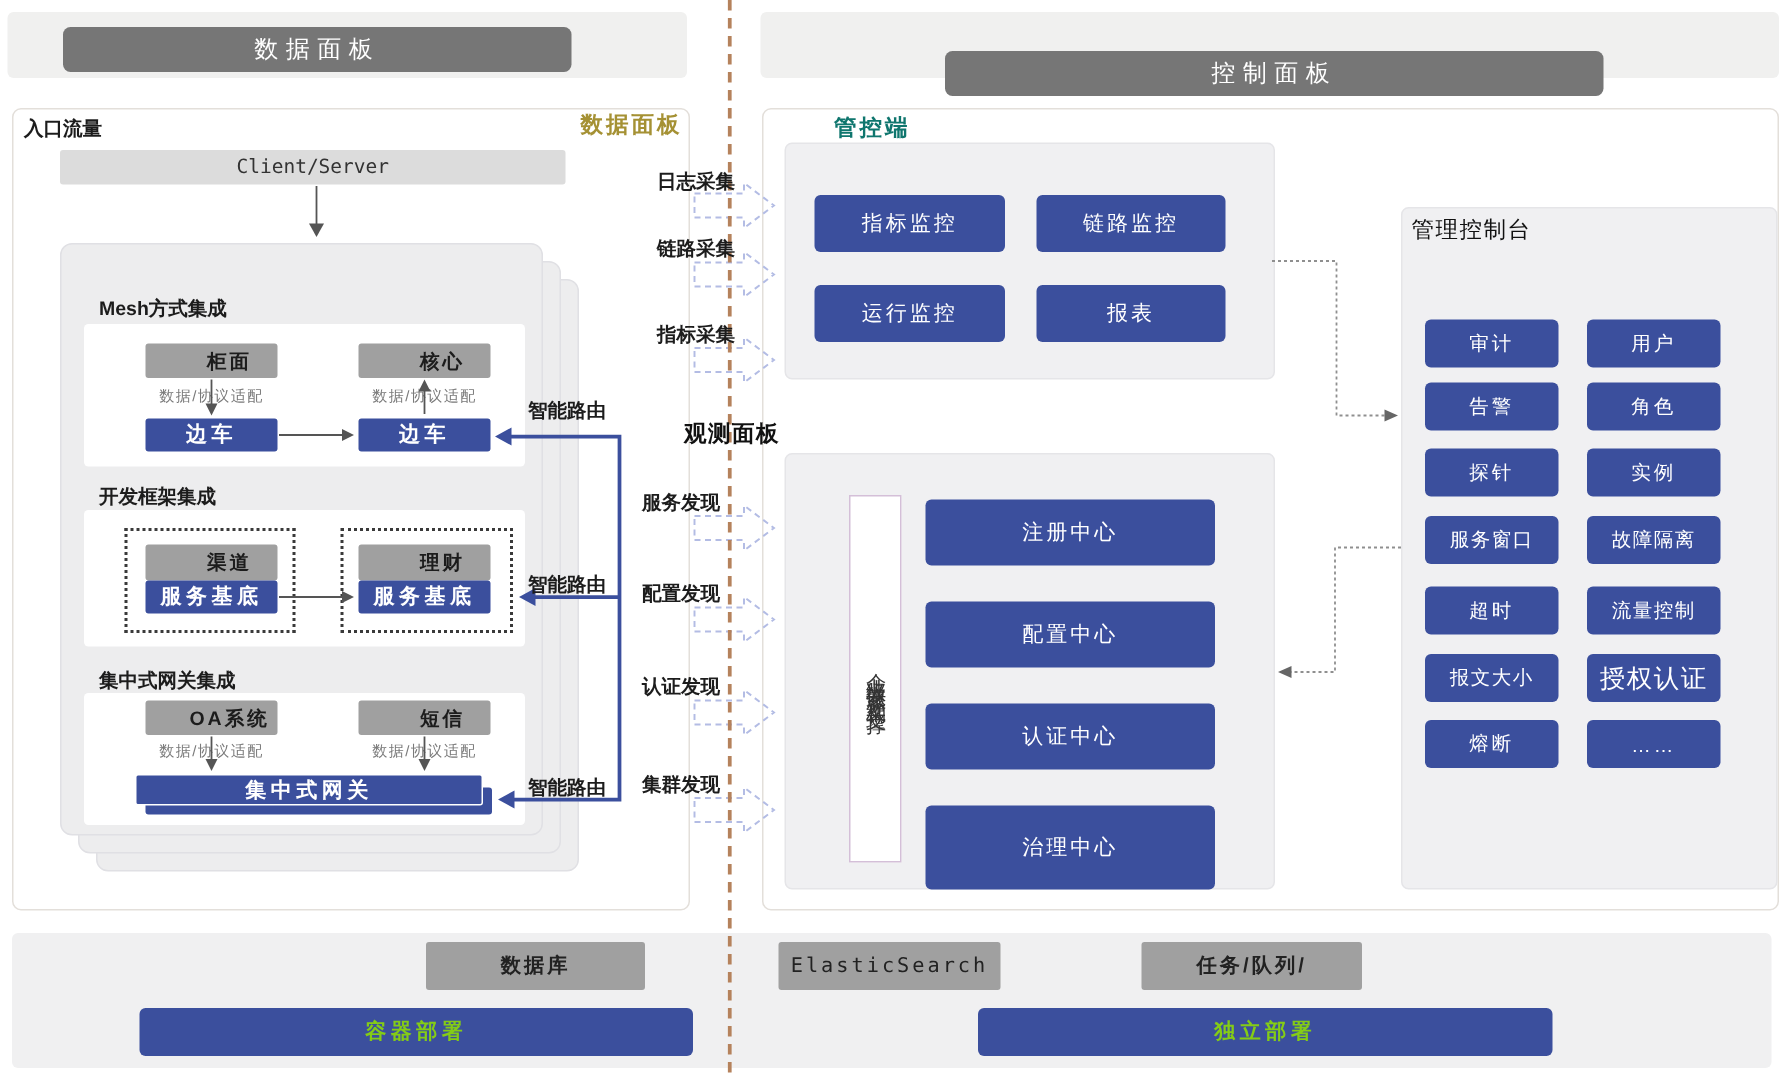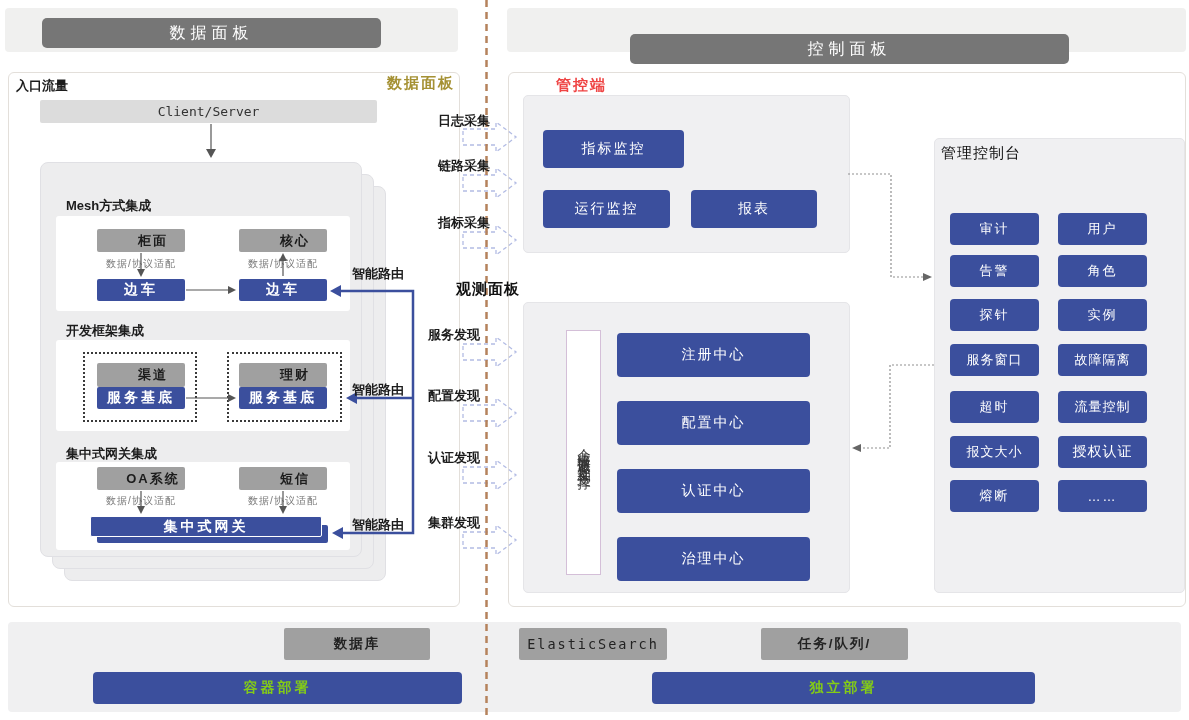--- a/index.html
+++ b/index.html
@@ -85,48 +85,49 @@
   <div class="abs flow-lbl" style="left:438px;top:112px;">日志采集</div>
   <div class="abs flow-lbl" style="left:438px;top:157px;">链路采集</div>
   <div class="abs flow-lbl" style="left:438px;top:214px;">指标采集</div>
   <div class="abs flow-lbl" style="left:428px;top:326px;">服务发现</div>
   <div class="abs flow-lbl" style="left:428px;top:387px;">配置发现</div>
   <div class="abs flow-lbl" style="left:428px;top:449px;">认证发现</div>
   <div class="abs flow-lbl" style="left:428px;top:514px;">集群发现</div>
   <div class="abs" style="left:456px;top:280px;font-size:15px;font-weight:700;color:#111;letter-spacing:1px;z-index:46;">观测面板</div>
 
   <div class="abs outer-panel" style="left:508px;top:72px;width:678px;height:535px;"></div>
-  <div class="abs" style="left:556px;top:76px;font-size:15px;font-weight:700;color:#ef4444;letter-spacing:2px;z-index:46;">管控端</div>
+  <div class="abs" style="left:556px;top:76px;font-size:15px;font-weight:700;color:#0f766e;letter-spacing:2px;z-index:46;">管控端</div>
 
   <div class="abs gray-panel" style="left:523px;top:95px;width:327px;height:158px;"></div>
-  <div class="abs blue-btn" style="left:543px;top:130px;width:141px;height:38px;">指标监控</div>
+  <div class="abs blue-btn" style="left:543px;top:130px;width:127px;height:38px;">指标监控</div>
+  <div class="abs blue-btn" style="left:691px;top:130px;width:126px;height:38px;">链路监控</div>
   <div class="abs blue-btn" style="left:543px;top:190px;width:127px;height:38px;">运行监控</div>
   <div class="abs blue-btn" style="left:691px;top:190px;width:126px;height:38px;">报表</div>
 
   <div class="abs gray-panel" style="left:523px;top:302px;width:327px;height:291px;"></div>
   <div class="abs vtext" style="left:566px;top:330px;width:35px;height:245px;">企业级微服务架构支撑</div>
   <div class="abs blue-btn" style="left:617px;top:333px;width:193px;height:44px;">注册中心</div>
   <div class="abs blue-btn" style="left:617px;top:401px;width:193px;height:44px;">配置中心</div>
   <div class="abs blue-btn" style="left:617px;top:469px;width:193px;height:44px;">认证中心</div>
-  <div class="abs blue-btn" style="left:617px;top:537px;width:193px;height:44px;">治理中心</div>
+  <div class="abs blue-btn" style="left:617px;top:537px;width:193px;height:56px;">治理中心</div>
 
   <div class="abs gray-panel" style="left:934px;top:138px;width:251px;height:455px;"></div>
   <div class="abs" style="left:941px;top:144px;font-size:15px;font-weight:500;color:#111;letter-spacing:1px;z-index:46;">管理控制台</div>
   <div class="abs blue-btn" style="left:950px;top:213px;width:89px;height:32px;font-size:13px;">审计</div>
   <div class="abs blue-btn" style="left:1058px;top:213px;width:89px;height:32px;font-size:13px;">用户</div>
   <div class="abs blue-btn" style="left:950px;top:255px;width:89px;height:32px;font-size:13px;">告警</div>
   <div class="abs blue-btn" style="left:1058px;top:255px;width:89px;height:32px;font-size:13px;">角色</div>
   <div class="abs blue-btn" style="left:950px;top:299px;width:89px;height:32px;font-size:13px;">探针</div>
   <div class="abs blue-btn" style="left:1058px;top:299px;width:89px;height:32px;font-size:13px;">实例</div>
   <div class="abs blue-btn" style="left:950px;top:344px;width:89px;height:32px;font-size:13px;letter-spacing:1px;">服务窗口</div>
   <div class="abs blue-btn" style="left:1058px;top:344px;width:89px;height:32px;font-size:13px;letter-spacing:1px;">故障隔离</div>
   <div class="abs blue-btn" style="left:950px;top:391px;width:89px;height:32px;font-size:13px;">超时</div>
   <div class="abs blue-btn" style="left:1058px;top:391px;width:89px;height:32px;font-size:13px;letter-spacing:1px;">流量控制</div>
   <div class="abs blue-btn" style="left:950px;top:436px;width:89px;height:32px;font-size:13px;letter-spacing:1px;">报文大小</div>
-  <div class="abs blue-btn" style="left:1058px;top:436px;width:89px;height:32px;font-size:14px;letter-spacing:1px;">授权认证</div>
+  <div class="abs blue-btn" style="left:1058px;top:436px;width:89px;height:32px;font-size:17px;letter-spacing:1px;">授权认证</div>
   <div class="abs blue-btn" style="left:950px;top:480px;width:89px;height:32px;font-size:13px;">熔断</div>
   <div class="abs blue-btn" style="left:1058px;top:480px;width:89px;height:32px;font-size:13px;">……</div>
 
   <div class="abs band" style="left:8px;top:622px;width:1173px;height:90px;background:#f0f0f1;"></div>
   <div class="abs infra-gray" style="left:260px;top:628px;width:146px;height:32px;">数据库</div>
   <div class="abs infra-gray mono" style="left:495px;top:628px;width:148px;height:32px;font-weight:400;">ElasticSearch</div>
   <div class="abs infra-gray" style="left:737px;top:628px;width:147px;height:32px;">任务/队列/</div>
   <div class="abs deploy-blue" style="left:93px;top:672px;width:369px;height:32px;">容器部署</div>
   <div class="abs deploy-blue" style="left:652px;top:672px;width:383px;height:32px;">独立部署</div>
 

